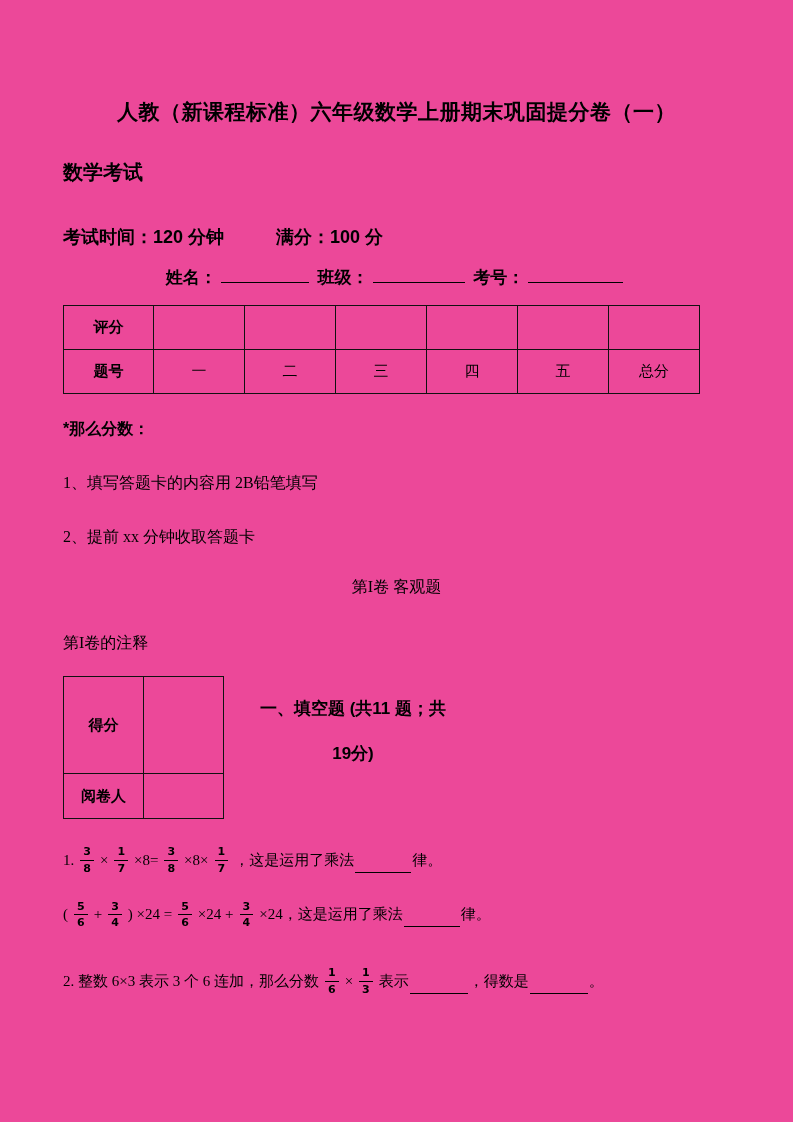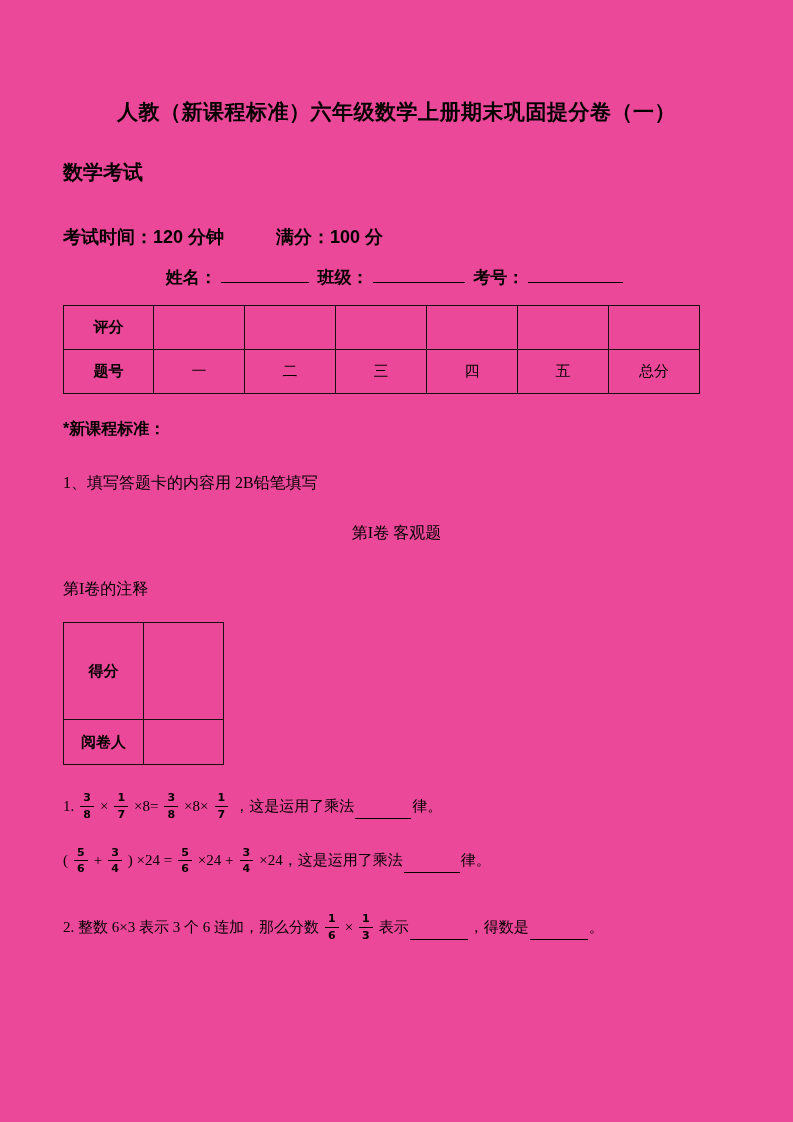--- a/index.html
+++ b/index.html
@@ -175,40 +175,45 @@
         <td>二</td>
         <td>三</td>
         <td>四</td>
         <td>五</td>
         <td>总分</td>
       </tr>
     </tbody>
       </table>
 
     <div class="notes">
-      <div class="note-title">*新课程标准：</div>
+      <div class="note-title">*那么分数：</div>
       <div class="note-item">1、填写答题卡的内容用 2B铅笔填写</div>
+      <div class="note-item">2、提前 xx 分钟收取答题卡</div>
     </div>
 
     <div class="volume-title">第I卷 客观题</div>
     <div class="volume-note">第I卷的注释</div>
 
     <div class="grader-section">
       <table class="grader-table">
         <tbody>
             <tr>
           <td>得分</td>
           <td></td>
         </tr>
         <tr>
           <td>阅卷人</td>
           <td></td>
         </tr>
       </tbody>
         </table>
+      <div class="fill-heading">
+        <div>一、填空题 (共11 题；共</div>
+        <div>19分)</div>
+      </div>
     </div>
 
     <div class="math-line q1">
         <span class="mrun">1.</span>
         <span class="frac">
           <span class="num">3</span>
           <span class="den">8</span>
         </span>
         <span class="mrun">×</span>
         <span class="frac">

